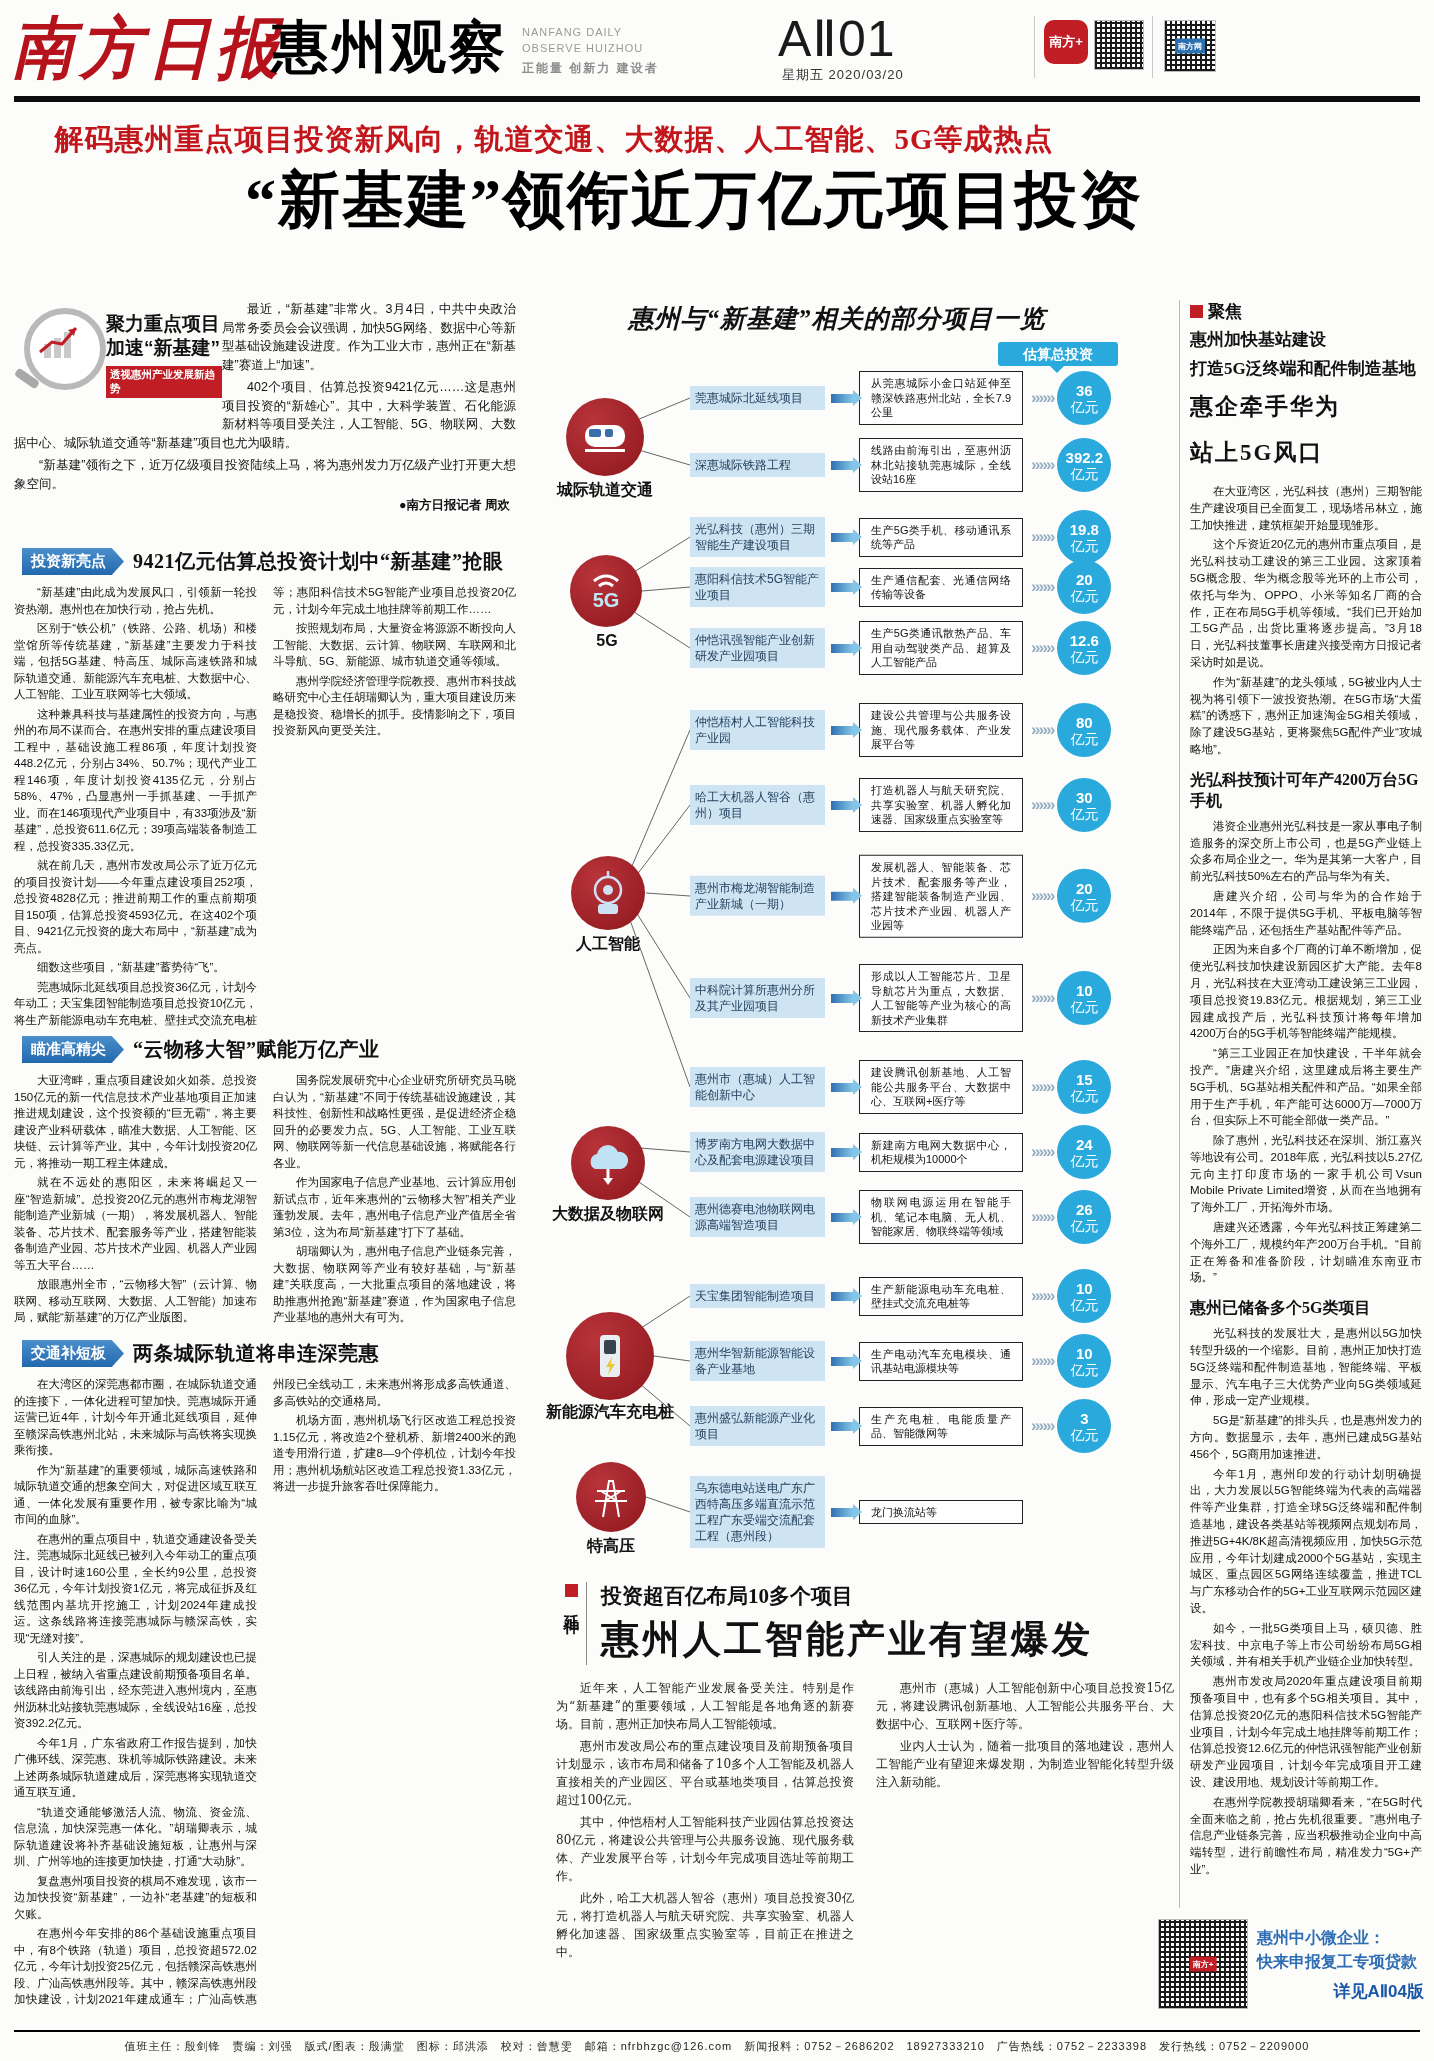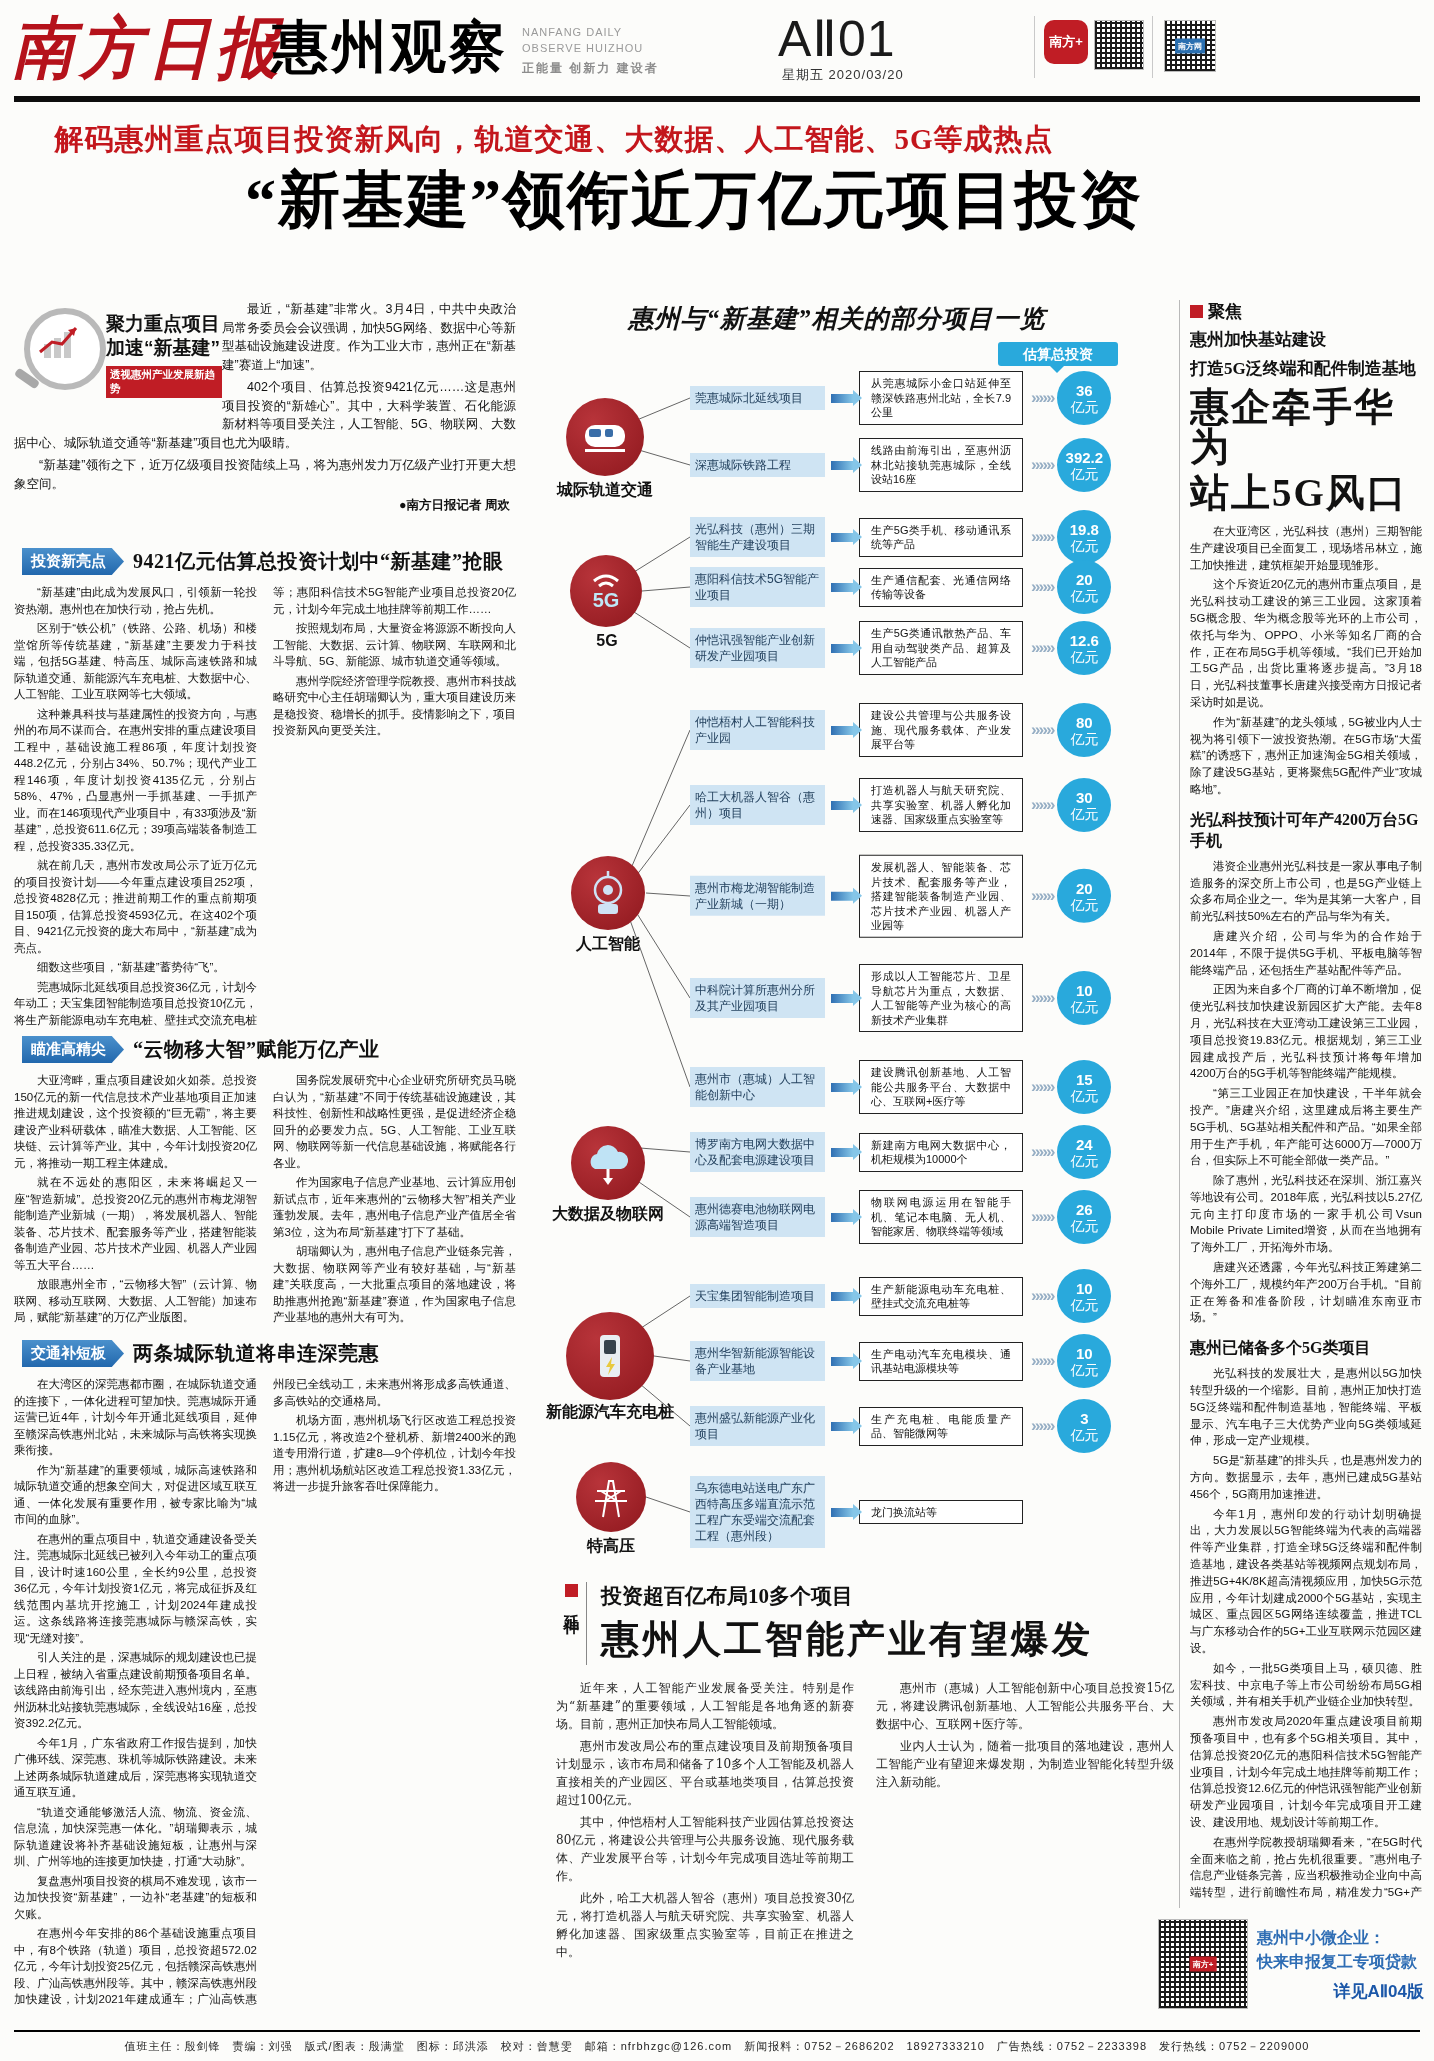--- a/index.html
+++ b/index.html
@@ -80,21 +80,21 @@
   .amt{flex:none;width:54px;height:54px;border-radius:50%;background:#29a9dc;color:#fff;display:flex;
        flex-direction:column;align-items:center;justify-content:center;line-height:1;}
   .amt b{font-size:15px;} .amt span{font-size:14px;margin-top:2px;}
 
   
   .vrule{left:1179px;top:300px;width:1px;height:1608px;background:#b9b9b9;}
   .focus{left:1190px;top:300px;width:232px;height:1602px;overflow:hidden;}
   .ftag{display:flex;align-items:center;gap:5px;font-weight:900;font-size:17px;}
   .redsq{width:13px;height:13px;background:#c01d25;}
   .fdeck{font-weight:900;font-size:17px;line-height:25px;margin-top:4px;font-family:"Liberation Serif",serif;}
-  .ftitle{font-weight:900;font-size:39px;line-height:40px;letter-spacing:2px;margin-top:6px;
+  .ftitle{font-weight:900;font-size:23px;line-height:40px;letter-spacing:2px;margin-top:6px;
           font-family:"Liberation Serif",serif;}
   .fbody{margin-top:10px;}
   .fbody p{margin:0 0 3px 0;font-size:11.5px;line-height:16.8px;text-align:justify;text-indent:2em;}
   .fsub{font-weight:900;font-size:16px;margin:12px 0 6px 0;font-family:"Liberation Serif",serif;}
 
   
   .ext{left:556px;top:1582px;width:618px;height:428px;}
   .exthead{display:flex;align-items:stretch;}
   .extlabel{flex:none;width:30px;display:flex;flex-direction:column;align-items:center;gap:4px;
             padding-top:2px;border-right:1px solid #888;margin-right:14px;}

